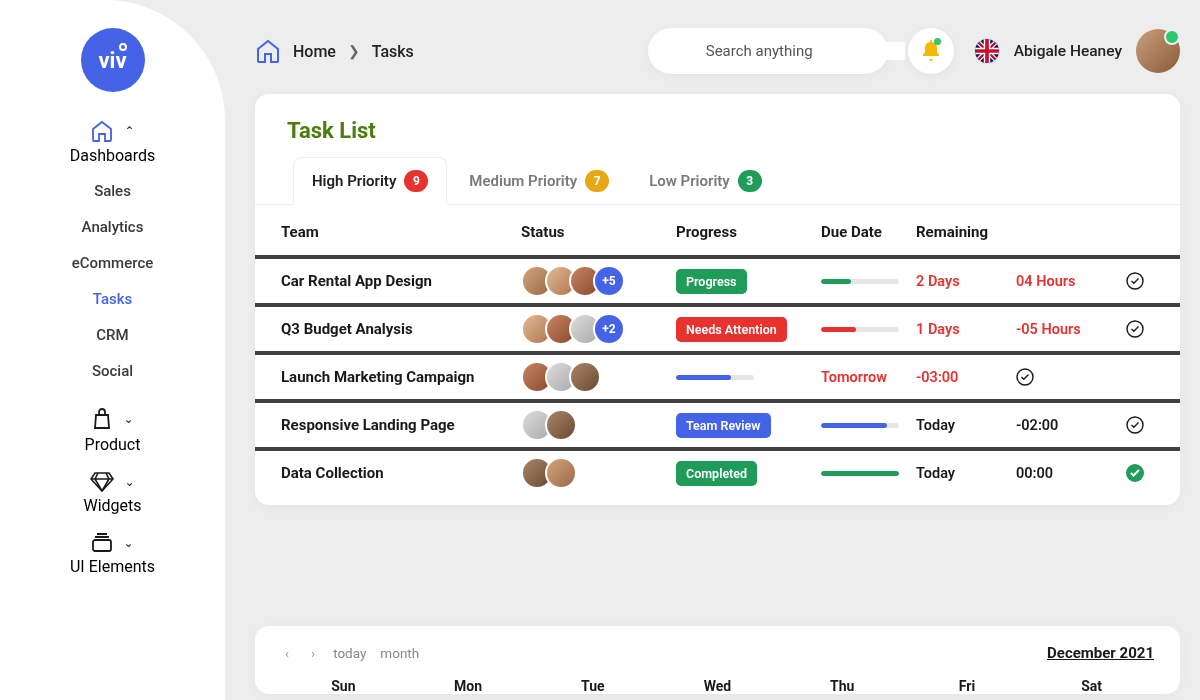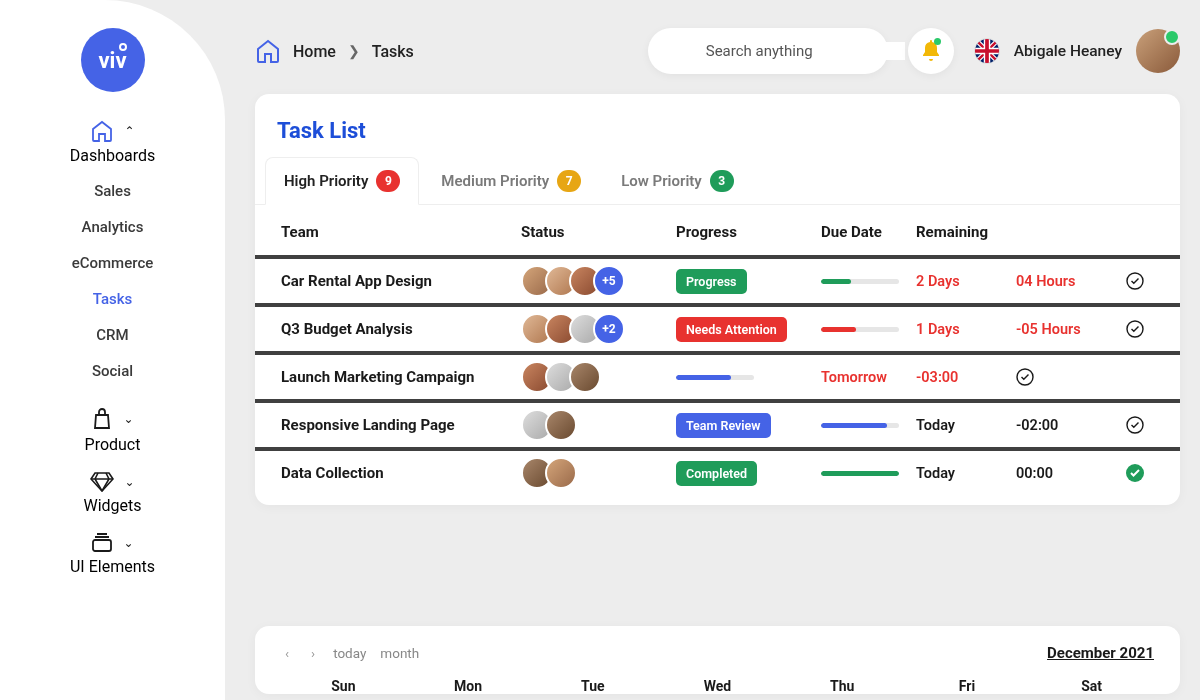--- a/index.html
+++ b/index.html
@@ -32,23 +32,23 @@
 .search input::placeholder { color: #555; }
 .notif { margin-left: 20px; width: 46px; height: 46px; background: #fff; border-radius: 50%; display: flex; align-items: center; justify-content: center; box-shadow: 0 2px 8px rgba(0,0,0,0.05); position: relative; cursor: pointer; }
 .notif-dot { position: absolute; top: 10px; right: 13px; width: 7px; height: 7px; background: #2bc96a; border-radius: 50%; }
 .flag { margin-left: 20px; width: 26px; height: 26px; border-radius: 50%; background: linear-gradient(#fff, #fff); display: inline-block; position: relative; overflow: hidden; border: 1px solid #ddd; cursor: pointer; }
 .flag svg { width: 100%; height: 100%; }
 .username { margin-left: 14px; font-size: 15.5px; font-weight: 500; color: #222; }
 .avatar-main { margin-left: 14px; width: 44px; height: 44px; border-radius: 50%; background: linear-gradient(135deg,#c9a07a,#8a5a3a); position: relative; cursor: pointer; }
 .avatar-main::after { content: ''; position: absolute; top: 0; right: 0; width: 12px; height: 12px; background: #2bc96a; border: 2px solid #ededed; border-radius: 50%; }
 
 .card { position: absolute; left: 255px; top: 94px; right: 20px; background: #fff; border-radius: 14px; padding: 24px 0 10px; box-shadow: 0 2px 12px rgba(0,0,0,0.04); }
-.card h2 { font-size: 22px; font-weight: 700; color: #1d4ed8; padding: 0 22px 14px; }
-
-.tabs { display: flex; align-items: flex-end; padding: 0 10px; border-bottom: 1px solid #eee; gap: 4px; }
+.card h2 { font-size: 22px; font-weight: 700; color: #4d7c0f; padding: 0 32px 14px; }
+
+.tabs { display: flex; align-items: flex-end; padding: 0 38px; border-bottom: 1px solid #eee; gap: 4px; }
 .tab { display: flex; align-items: center; gap: 8px; padding: 12px 18px; font-size: 15px; font-weight: 600; color: #7a7a7a; cursor: pointer; }
 .tab.active { color: #222; border: 1px solid #eee; border-bottom: 1px solid #fff; border-radius: 8px 8px 0 0; margin-bottom: -1px; background: #fff; }
 .badge { min-width: 24px; height: 22px; border-radius: 11px; color: #fff; font-size: 12px; font-weight: 700; display: inline-flex; align-items: center; justify-content: center; padding: 0 7px; }
 .badge.red { background: #e8322f; }
 .badge.yellow { background: #e7a614; }
 .badge.green { background: #1f9c5a; }
 
 .table { width: 100%; }
 .thead { display: grid; grid-template-columns: 240px 155px 145px 95px 100px 110px 40px; padding: 18px 26px 14px; gap: 0; }
 .thead > div { font-size: 15px; font-weight: 700; color: #1a1a1a; }

